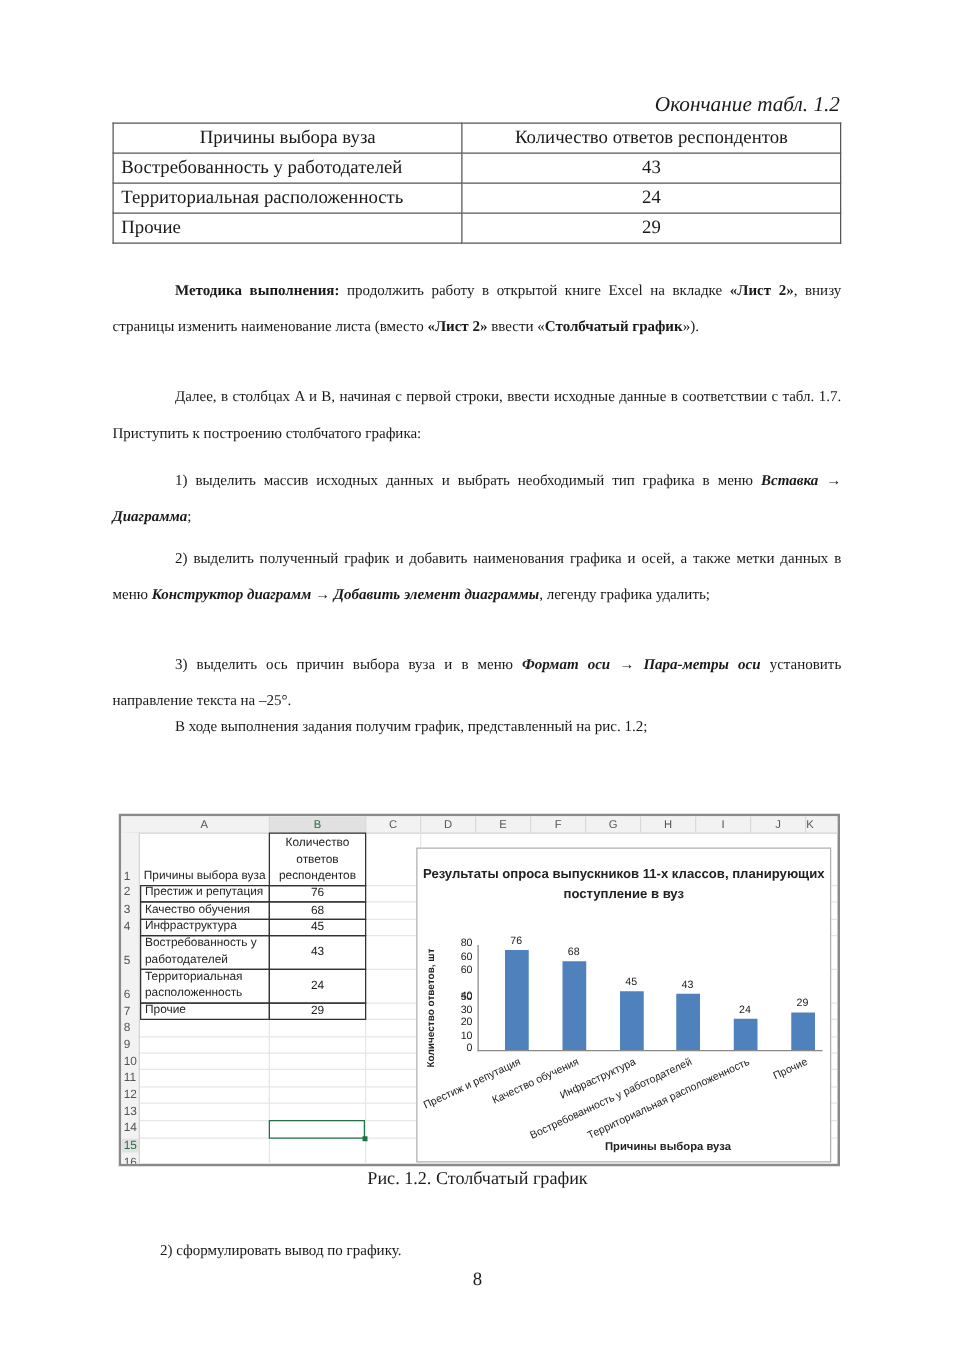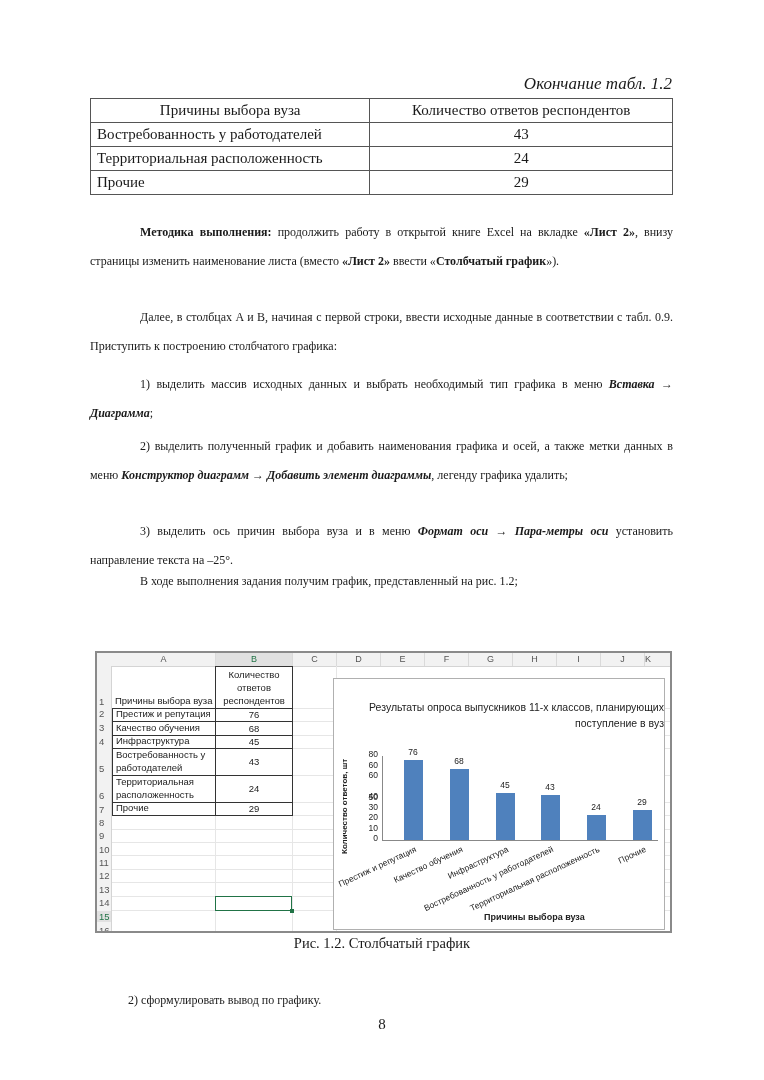--- a/index.html
+++ b/index.html
@@ -20,21 +20,21 @@
   .rowhdr{position:absolute;left:0;top:13px;width:14px;bottom:0;background:#f2f2f2;border-right:1px solid #d4d4d4;}
   .rowhdr span{position:absolute;left:0;width:14px;text-align:left;padding-left:2px;box-sizing:border-box;color:#555;font-size:9.5px;}
   .gridrow{position:absolute;left:15px;right:0;border-bottom:1px solid #e6e6e6;}
   .gridcol{position:absolute;top:13px;bottom:0;border-right:1px solid #e6e6e6;}
   .cell{position:absolute;box-sizing:border-box;display:flex;align-items:flex-end;padding:0 3px 1px 3px;font-size:9.5px;line-height:13px;}
   .cell.center{justify-content:center;align-items:center;text-align:center;}
   .cell.bord{border:1px solid #333;}
   .selcell{position:absolute;border:1.5px solid #217346;box-sizing:border-box;}
   .selcell::after{content:"";position:absolute;right:-3px;bottom:-3px;width:4px;height:4px;background:#217346;}
   .chartbox{position:absolute;left:236px;top:25px;width:330px;height:250px;border:1px solid #b0b0b0;background:#fff;}
-  .chart-title{position:absolute;left:0;right:0;top:20px;text-align:right;font-weight:normal;font-size:10.5px;line-height:16px;}
+  .chart-title{position:absolute;left:0;right:0;top:12px;text-align:center;font-weight:bold;font-size:10.5px;line-height:16px;}
   .bar{position:absolute;background:#4f81bd;}
   .lbl{position:absolute;font-size:8.5px;text-align:center;width:30px;}
   .ytick{position:absolute;font-size:8.5px;text-align:right;width:20px;}
   .xcat{position:absolute;font-size:8.5px;white-space:nowrap;transform-origin:right top;transform:rotate(-25deg);}
   .ylabel{position:absolute;font-size:8px;font-weight:bold;white-space:nowrap;transform:rotate(-90deg);transform-origin:left top;}
   .xlabel{position:absolute;font-size:9px;font-weight:bold;white-space:nowrap;}
   .fig-cap{position:absolute;left:0;width:764px;top:935px;text-align:center;font-size:14.5px;}
   .page-num{position:absolute;left:0;width:764px;top:1016px;text-align:center;font-size:15px;}
 </style>
 </head>
@@ -58,21 +58,21 @@
   </tr>
   <tr>
     <td>Прочие</td>
     <td class="c">29</td>
   </tr>
 </tbody>
   </table>
 
 <div class="para ind" style="top:218px"><b>Методика выполнения:</b><span> продолжить работу в открытой книге Excel на вкладке </span><b>«Лист 2»</b><span>, внизу страницы изменить наименование листа (вместо </span><b>«Лист 2»</b><span> ввести «</span><b>Столбчатый график</b><span>»).</span></div>
 
-<div class="para ind" style="top:303px">Далее, в столбцах A и B, начиная с первой строки, ввести исходные данные в соответствии с табл. 0.9. Приступить к построению столбчатого графика:</div>
+<div class="para ind" style="top:303px">Далее, в столбцах A и B, начиная с первой строки, ввести исходные данные в соответствии с табл. 1.7. Приступить к построению столбчатого графика:</div>
 
 <div class="para ind" style="top:370px"><span>1) выделить массив исходных данных и выбрать необходимый тип графика в меню </span><span class="bi">Вставка → Диаграмма</span><span>;</span></div>
 
 <div class="para ind" style="top:432px"><span>2) выделить полученный график и добавить наименования графика и осей, а также метки данных в меню </span><span class="bi">Конструктор диаграмм → Добавить элемент диаграммы</span><span>, легенду графика удалить;</span></div>
 
 <div class="para ind" style="top:517px"><span>3) выделить ось причин выбора вуза и в меню </span><span class="bi">Формат оси → Пара-метры оси</span><span> установить направление текста на –25°.</span></div>
 
 <div class="para ind" style="top:567px">В ходе выполнения задания получим график, представленный на рис. 1.2;</div>
 
 <div class="xl">

